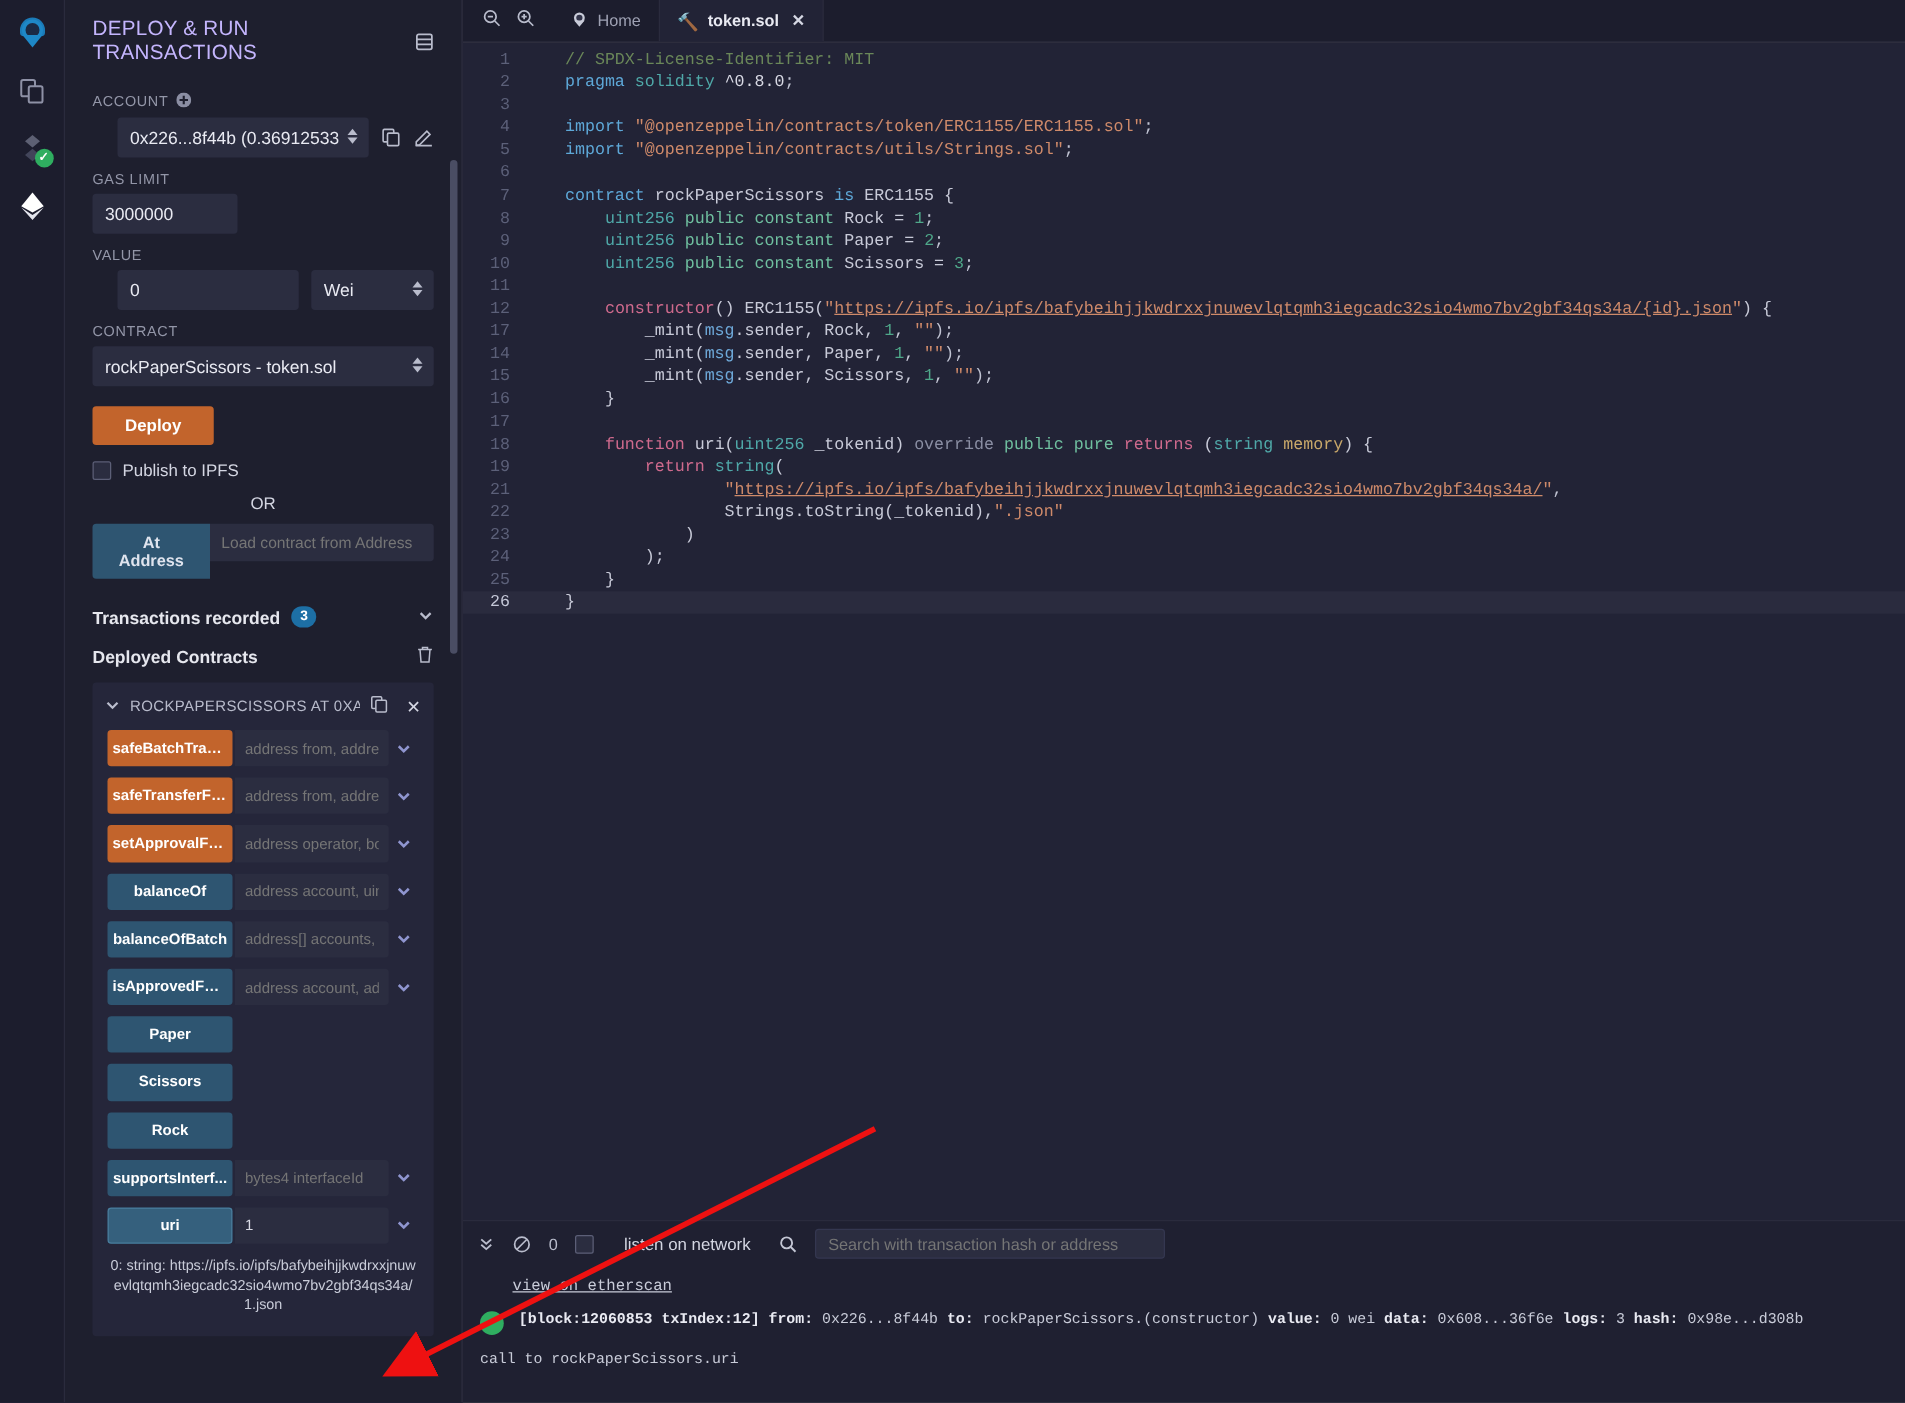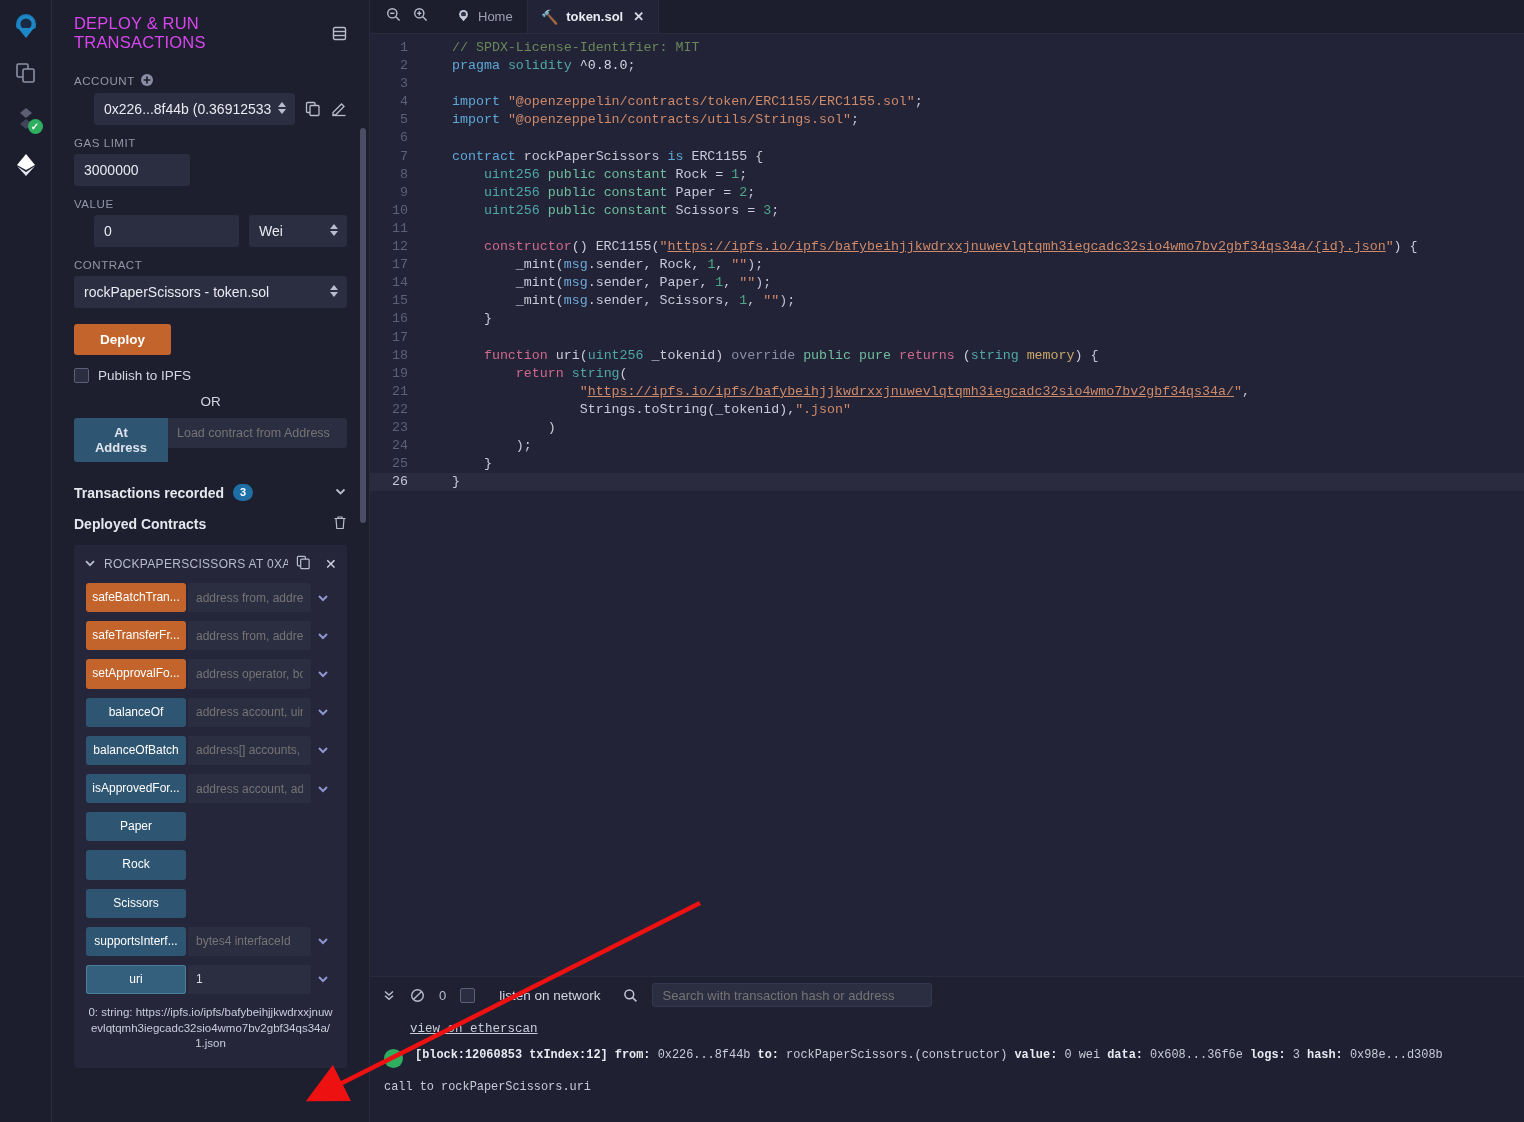--- a/index.html
+++ b/index.html
@@ -40,21 +40,21 @@
     background:#1e1f2e;
     position:relative;
     overflow:hidden;
     border-right:1px solid #2a2b3d;
   }
   .panel-head{
     display:flex; align-items:center; justify-content:space-between;
     padding:14px 22px 10px 22px;
   }
   .panel-title{
-    font-size:16.5px; color:#d946ef; letter-spacing:.2px; font-weight:400;
+    font-size:16.5px; color:#c4b5fd; letter-spacing:.2px; font-weight:400;
   }
   .panel-scroll{
     position:absolute; top:0; left:0; right:0; bottom:0;
     padding:0 0 0 0;
   }
   .pad { padding:0 22px; }
   .lbl{
     font-size:11.5px; color:#9396a8; letter-spacing:.55px;
     margin:12px 0 5px 0; display:flex; align-items:center; gap:6px;
     text-transform:uppercase;
@@ -121,21 +121,21 @@
     display:flex; align-items:center; gap:8px;
     padding:10px 10px 10px 10px; font-size:12px; color:#b8bbcb;
     letter-spacing:.3px;
   }
   .card-head .ttl{ flex:1; overflow:hidden; white-space:nowrap; text-overflow:clip; }
 
   .fn-list{ padding:0 12px; }
   .fn-row{ display:flex; align-items:stretch; gap:0; margin-bottom:9px; }
   .fn-btn{
     width:100px; flex:0 0 100px; border:none; border-radius:3px;
-    font-size:12px; font-weight:normal; color:#fff; cursor:pointer;
+    font-size:12px; font-weight:bold; color:#fff; cursor:pointer;
     padding:8px 4px; line-height:1.1; overflow:hidden;
     font-family:"Liberation Sans", sans-serif;
     text-overflow:ellipsis; white-space:nowrap;
   }
   .fn-btn.write{ background:#c2642c; }
   .fn-btn.read{ background:#2e5571; }
   .fn-btn.sel{ background:#35607d; box-shadow:0 0 0 1px #4b7e9e inset;}
   .fn-input{
     flex:1; background:#2b2d40; border:none; border-radius:0 3px 3px 0;
     color:#888ca1; font-size:12px; padding:0 8px; min-width:0;
@@ -450,24 +450,24 @@
               <span class="fn-chev">
                 <svg width="14" height="14" viewBox="0 0 14 14" fill="none" stroke="#8f95cf" stroke-width="2">
                   <path d="M3 5L7 9 11 5"></path>
                 </svg>
               </span>
             </div>
             <div class="fn-row noinput">
               <button class="fn-btn read">Paper</button>
             </div>
             <div class="fn-row noinput">
+              <button class="fn-btn read">Scissors</button>
+            </div>
+            <div class="fn-row noinput">
               <button class="fn-btn read">Rock</button>
-            </div>
-            <div class="fn-row noinput">
-              <button class="fn-btn read">Scissors</button>
             </div>
             <div class="fn-row">
               <button class="fn-btn read">supportsInterf...</button>
               <input class="fn-input" placeholder="bytes4 interfaceId" style="">
               <span class="fn-chev">
                 <svg width="14" height="14" viewBox="0 0 14 14" fill="none" stroke="#8f95cf" stroke-width="2">
                   <path d="M3 5L7 9 11 5"></path>
                 </svg>
               </span>
             </div>

